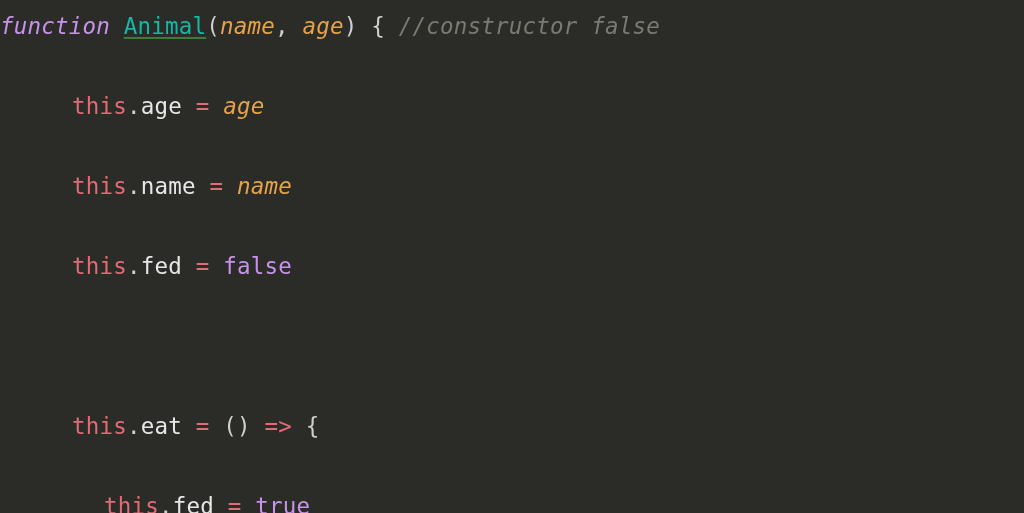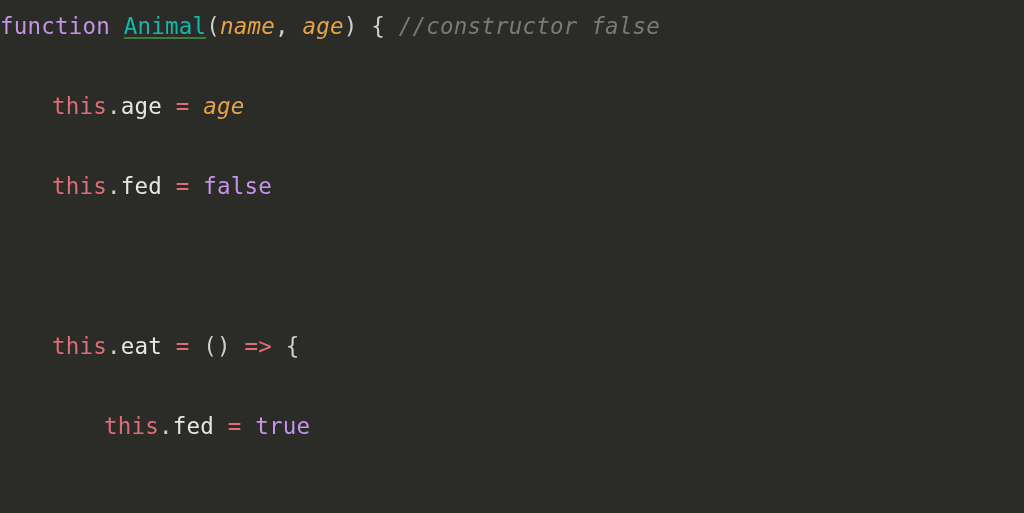--- a/index.html
+++ b/index.html
@@ -16,37 +16,38 @@
     font-family: "Menlo", "Consolas", "DejaVu Sans Mono", monospace;
     font-size: 22.5px;
     line-height: 40px;
     color: #e6e6e6;
     white-space: pre;
     letter-spacing: 0.2px;
   }
   .line { display: block; }
 
   
-  .kw-func   { color: #c792ea; }                         
+  .kw-func   { color: #c792ea; font-style: italic; }                         
   .kw-this   { color: #e06c75; }                         
   .kw-bool   { color: #c792ea; }                         
   .fn-name   { color: #14b8a6; text-decoration: underline; text-decoration-color: #3e7a3e; text-underline-offset: 3px; }
   .param     { color: #e5a24a; font-style: italic; }                         
   .prop      { color: #e6e6e6; }                         
   .op        { color: #e06c75; }                         
   .punct     { color: #cfcfcf; }                         
   .comment   { color: #7a7a73; font-style: italic; }    
-  .tab1 { padding-left: 52px; }
+  .tab1 { padding-left: 72px; }
   .tab2 { padding-left: 104px; }
 </style>
 </head>
 <body>
 
 <pre class="code"><span class="line"><span class="kw-func">function</span> <span class="fn-name">Animal</span><span class="punct">(</span><span class="param">name</span><span class="punct">,</span> <span class="param">age</span><span class="punct">)</span> <span class="punct">{</span> <span class="comment">//constructor false</span></span>
 <span class="line tab1"><span class="kw-this">this</span><span class="punct">.</span><span class="prop">age</span> <span class="op">=</span> <span class="param">age</span></span>
+<span class="line tab1"><span class="kw-this">this</span><span class="punct">.</span><span class="prop">name</span> <span class="op">=</span> <span class="param">name</span></span>
 <span class="line tab1"><span class="kw-this">this</span><span class="punct">.</span><span class="prop">fed</span> <span class="op">=</span> <span class="kw-bool">false</span></span>
 <span class="line"> </span>
 <span class="line tab1"><span class="kw-this">this</span><span class="punct">.</span><span class="prop">eat</span> <span class="op">=</span> <span class="punct">()</span> <span class="op">=&gt;</span> <span class="punct">{</span></span>
 <span class="line tab2"><span class="kw-this">this</span><span class="punct">.</span><span class="prop">fed</span> <span class="op">=</span> <span class="kw-bool">true</span></span>
 
 
 
 
 
 </pre>

